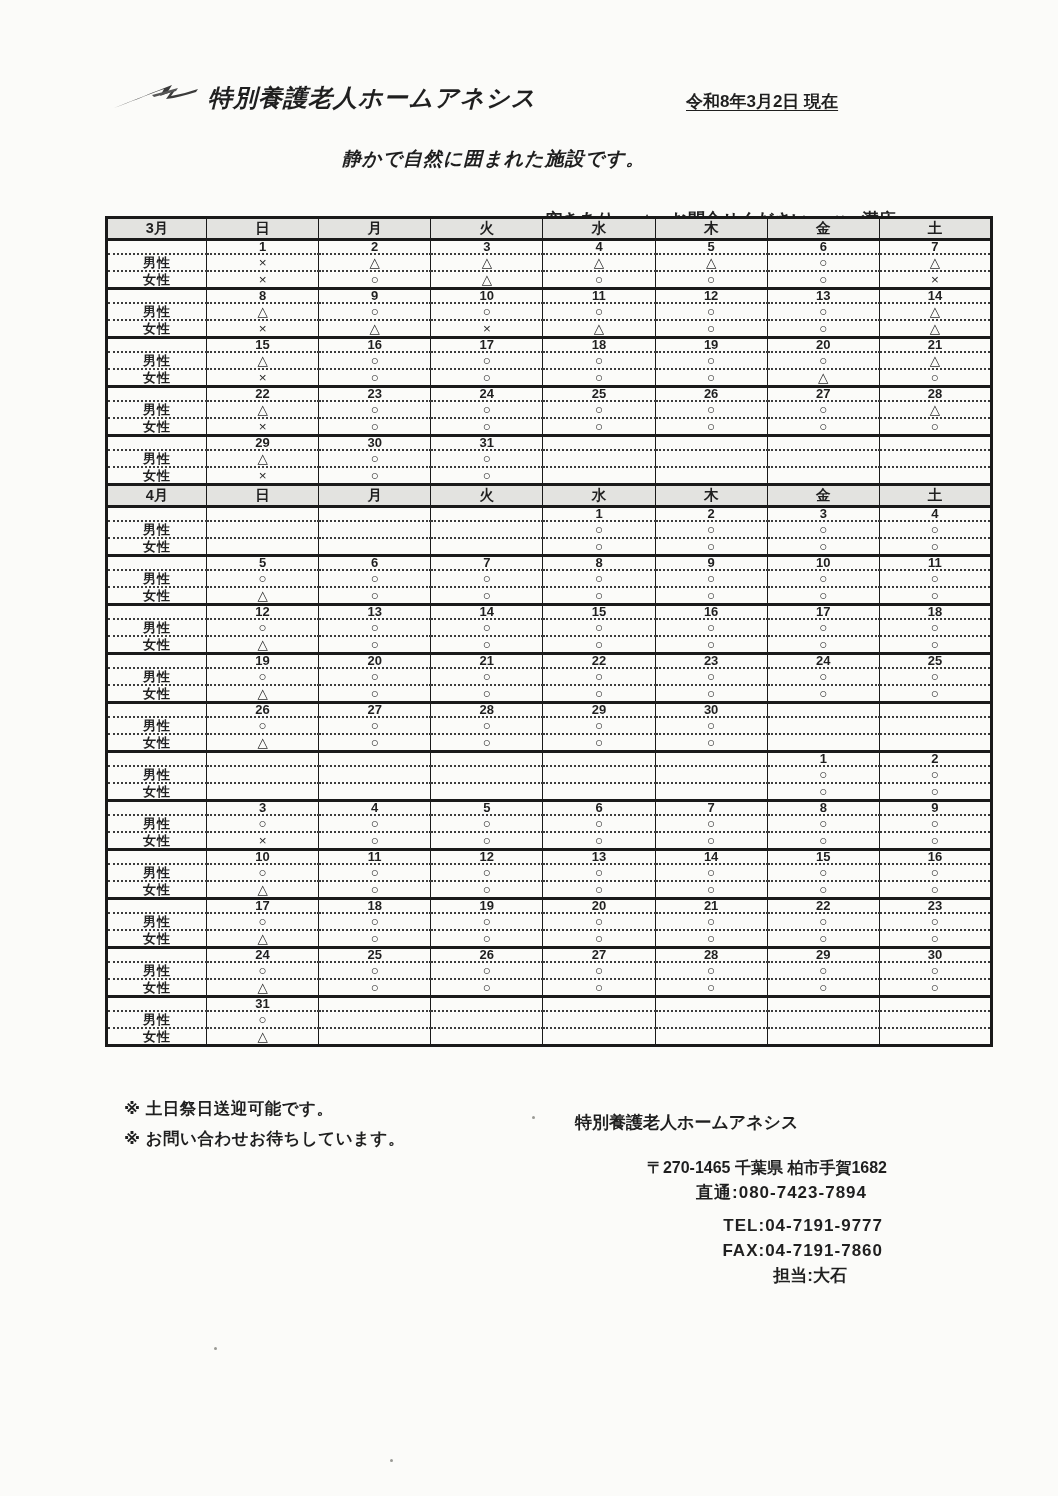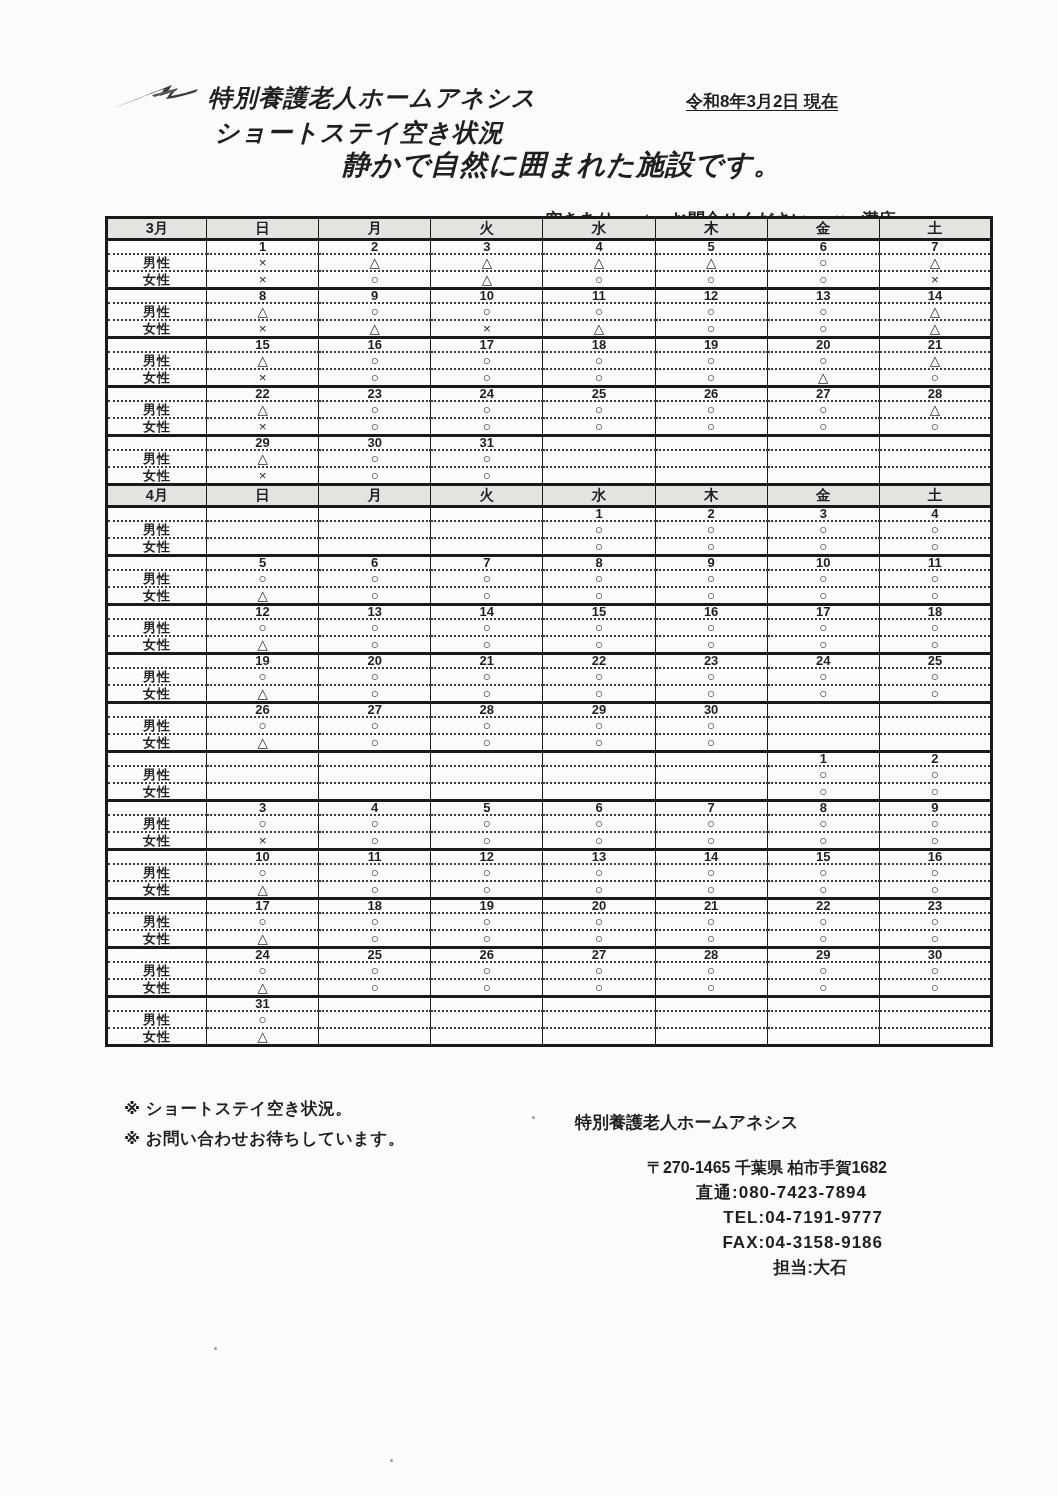--- a/index.html
+++ b/index.html
@@ -9,21 +9,21 @@
   .page { position:absolute; inset:0; }
 
   
   .logo { position:absolute; left:112px; top:80px; width:92px; height:34px; }
   .facility-title { position:absolute; left:208px; top:82px; font-size:24px; font-weight:bold;
                     font-style:italic; letter-spacing:1px; white-space:nowrap; }
   .date-line { position:absolute; left:686px; top:90px; font-size:17px; font-weight:600;
                text-decoration:underline; text-underline-offset:3px; white-space:nowrap; }
   .subtitle { position:absolute; left:214px; top:116px; font-size:25px; font-weight:bold;
               font-style:italic; letter-spacing:1px; white-space:nowrap; }
-  .tagline { position:absolute; left:342px; top:146px; font-size:28px; font-weight:bold;
+  .tagline { position:absolute; left:342px; top:146px; font-size:19px; font-weight:bold;
              font-style:italic; letter-spacing:1px; white-space:nowrap; }
 
   
   .legend { position:absolute; left:518px; top:208px; font-size:17px; font-weight:600;
             display:flex; gap:26px; white-space:nowrap; }
 
   
   .cal-wrap { position:absolute; left:105px; top:216px; width:837px; }
   table { border-collapse:collapse; table-layout:fixed; width:888px;
           border:3px solid var(--line); }
@@ -43,39 +43,38 @@
   td[data-name="symbol-cell"] { color:#2a2a2a; }
 
   
   .notes { position:absolute; left:124px; top:1098px; font-size:16.5px; font-weight:600; }
   .notes div { margin-bottom:8px; letter-spacing:0.5px; }
   .contact { position:absolute; left:575px; top:1110px; width:312px; font-size:17px;
              font-weight:600; display:flex; flex-direction:column; line-height:25px; }
   .contact .l-name { align-self:flex-start; }
   .contact .l-addr { align-self:flex-end; font-size:16px;margin-top:20px; }
   .contact .l-direct { align-self:flex-end; margin-right:20px; letter-spacing:1px; }
-  .contact .l-tel { align-self:flex-end; margin-right:4px; letter-spacing:1px; }
+  .contact .l-tel { align-self:flex-end; margin-right:4px; letter-spacing:1px;margin-top:8px; }
   .contact .l-fax { align-self:flex-end; margin-right:4px; letter-spacing:1px; }
   .contact .l-person { align-self:flex-end; margin-right:40px; }
 
   .speck { position:absolute; background:#9a9a95; border-radius:50%; }
 </style>
 </head>
 <body>
 
 <div class="page" data-name="scanned-document-page">
 
   <svg class="logo" data-name="swoosh-a-logo-icon" viewBox="0 0 92 34">
     <path d="M2 28 C 20 21, 44 11, 60 5 L 55 13 L 64 9 L 59 16 C 69 14, 77 12, 86 9 L 84 12 C 74 15, 64 18, 54 19 L 59 12 L 48 16 L 52 9 C 35 15, 16 23, 2 28 Z" fill="#3b3b3b"></path>
     <path d="M40 15 L 66 8 L 64 11 L 42 17 Z" fill="#555"></path>
   </svg>
 
   <div class="facility-title" data-name="facility-title">特別養護老人ホームアネシス</div>
   <div class="date-line" data-name="as-of-date">令和8年3月2日 現在</div>
-  <div class="subtitle" data-name="document-subtitle">ショートステイ空き状況</div>
   <div class="tagline" data-name="facility-tagline">静かで自然に囲まれた施設です。</div>
 
   <div class="legend" data-name="symbol-legend">
     <span data-name="legend-item-available">○：空きあり</span>
     <span data-name="legend-item-inquire">△：お問合せください</span>
     <span data-name="legend-item-full">×：満床</span>
   </div>
 
   <div class="cal-wrap" data-name="availability-calendar">
     <table data-name="availability-table">
@@ -578,29 +577,29 @@
             <td data-name="symbol-cell"></td>
             <td data-name="symbol-cell"></td>
             <td data-name="symbol-cell"></td>
             <td data-name="symbol-cell"></td>
           </tr>
         </tbody>
     </table>
   </div>
 
   <div class="notes" data-name="footer-notes">
-    <div data-name="note-pickup">※ ショートステイ空き状況。</div>
+    <div data-name="note-pickup">※ 土日祭日送迎可能です。</div>
     <div data-name="note-inquiry">※ お問い合わせお待ちしています。</div>
   </div>
 
   <div class="contact" data-name="contact-block">
     <div class="l-name" data-name="contact-name">特別養護老人ホームアネシス</div>
     <div class="l-addr" data-name="contact-address">〒270-1465 千葉県 柏市手賀1682</div>
     <div class="l-direct" data-name="contact-direct-phone">直通:080-7423-7894</div>
     <div class="l-tel" data-name="contact-tel">TEL:04-7191-9777</div>
-    <div class="l-fax" data-name="contact-fax">FAX:04-3158-9186</div>
+    <div class="l-fax" data-name="contact-fax">FAX:04-7191-7860</div>
     <div class="l-person" data-name="contact-person">担当:大石</div>
   </div>
 
   <div class="speck" data-name="scan-speck" style="left:532px;top:1116px;width:3px;height:3px;"></div>
   <div class="speck" data-name="scan-speck" style="left:214px;top:1347px;width:3px;height:3px;"></div>
   <div class="speck" data-name="scan-speck" style="left:390px;top:1459px;width:3px;height:3px;"></div>
 </div>
 
 </body></html>

